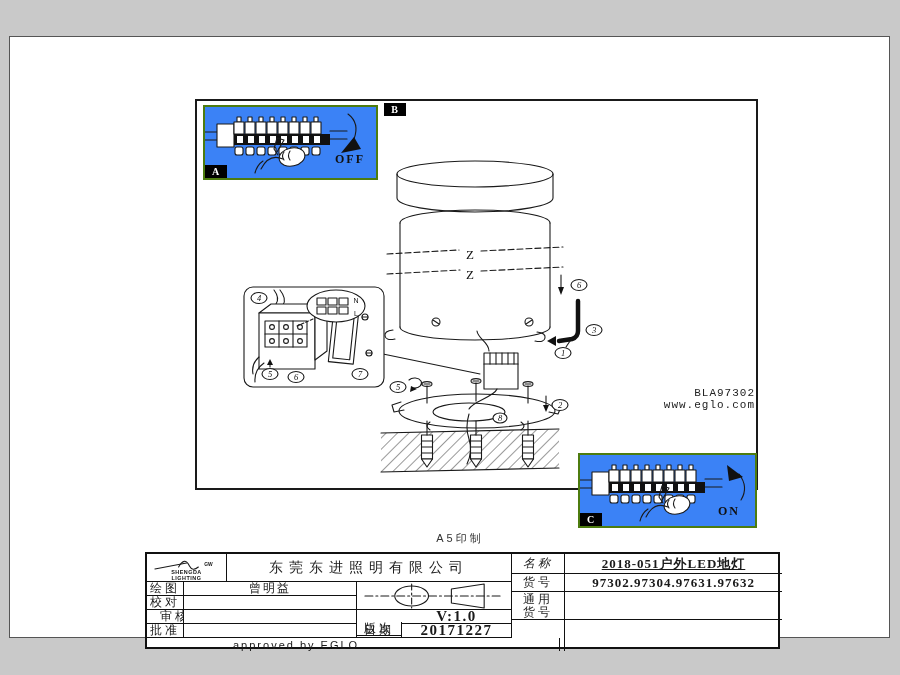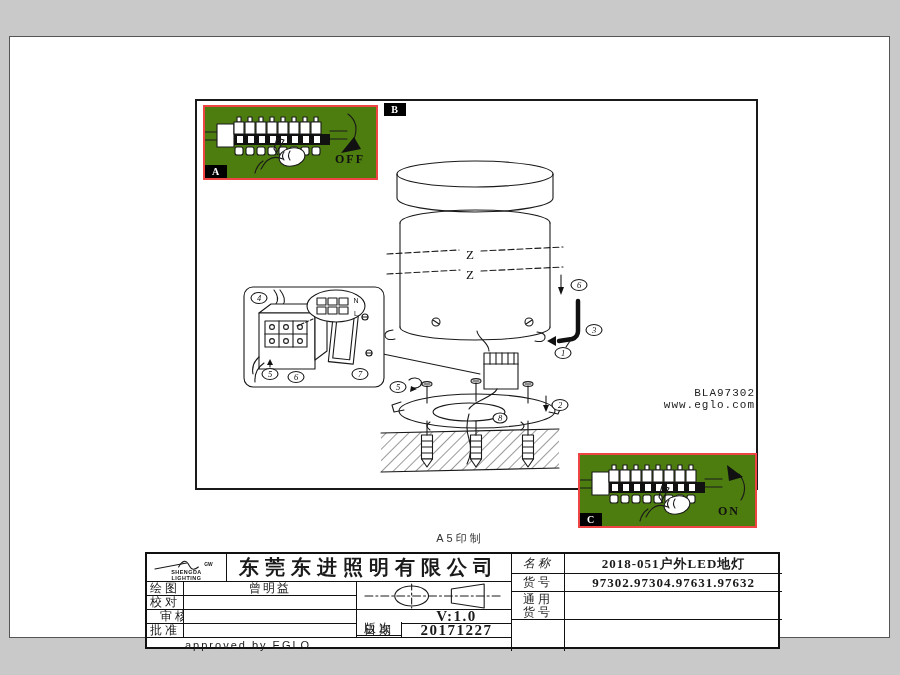--- a/index.html
+++ b/index.html
@@ -12,21 +12,21 @@
   .page{
     position:absolute;left:9px;top:36px;width:881px;height:602px;
     background:#ffffff;border:1px solid #555;box-sizing:border-box;
   }
   .main-box{
     position:absolute;left:185px;top:62px;width:563px;height:391px;
     border:2px solid #1a1a1a;box-sizing:border-box;background:#fff;
   }
   .main-svg{position:absolute;left:187px;top:64px;width:559px;height:387px;}
   .inset{
-    position:absolute;border:2px solid #ef4444;background:#4d7c0f;box-sizing:border-box;
+    position:absolute;border:2px solid #4d7c0f;background:#3b82f6;box-sizing:border-box;
   }
   .inset-a{left:193px;top:68px;width:175px;height:75px;}
   .inset-c{left:568px;top:377px;width:179px;height:75px;margin-top:39px;}
   .inset svg{position:absolute;left:0;top:0;width:100%;height:100%;}
   .corner-label{
     position:absolute;background:#000;color:#fff;
     font:bold 10px "Liberation Serif",serif;
     width:22px;height:13px;line-height:13px;text-align:center;letter-spacing:1px;
   }
   .cl-inset{left:0;bottom:0;}
@@ -46,23 +46,23 @@
     border:2px solid #111;box-sizing:border-box;background:#fff;
   }
   .cell{
     position:absolute;box-sizing:border-box;overflow:hidden;
     display:flex;align-items:center;justify-content:center;
     font-size:12px;white-space:nowrap;
   }
   .br{border-right:1px solid #111;}
   .bb{border-bottom:1px solid #111;}
   .lab{letter-spacing:3px;}
-  .company{font-size:20px;font-weight:bold;letter-spacing:6px;}
+  .company{font-size:14px;font-weight:normal;letter-spacing:6px;}
   .big-val{font-family:"Liberation Serif",serif;font-weight:bold;font-size:13px;letter-spacing:1px;}
-  .approved{justify-content:flex-start;padding-left:38px;font-size:11px;letter-spacing:2px;}
+  .approved{justify-content:flex-start;padding-left:38px;font-size:11px;letter-spacing:2px;margin-left:48px;}
   .mono-num{font-family:"Liberation Serif",serif;font-weight:bold;letter-spacing:1.5px;font-size:15px;}
   
   .ln{stroke:#1a1a1a;fill:none;stroke-width:1.1;stroke-linecap:round;stroke-linejoin:round;}
   .fw{stroke:#1a1a1a;fill:#ffffff;stroke-width:1.1;stroke-linejoin:round;}
   .fb{fill:#111;stroke:none;}
   .balloon-t{font:italic 8.5px "Liberation Serif",serif;fill:#111;text-anchor:middle;}
   .sym-t{font:13px "Liberation Serif",serif;fill:#111;text-anchor:middle;}
   .onoff-t{font:bold 12px "Liberation Serif",serif;fill:#111;letter-spacing:2px;}
   .tiny-t{font:7px "Liberation Sans",sans-serif;fill:#111;text-anchor:middle;}
 </style>
@@ -436,21 +436,21 @@
     </div>
 
     <div class="cell br bb lab" style="left:210px;top:56px;width:45px;height:14px;margin-top:12px;">版次</div>
     <div class="cell br bb mono-num" style="left:255px;top:56px;width:110px;height:14px;">V:1.0</div>
     <div class="cell br bb lab" style="left:210px;top:70px;width:45px;height:14px;">日期</div>
     <div class="cell br bb mono-num" style="left:255px;top:70px;width:110px;height:14px;">20171227</div>
 
     <div class="cell br approved" style="left:0;top:84px;width:365px;height:13px;">approved by EGLO</div>
 
     <div class="cell br bb lab" style="left:365px;top:0;width:53px;height:20px;font-style:italic;">名称</div>
-    <div class="cell bb big-val" style="left:418px;top:0;width:217px;height:20px;">2018-051户外LED地灯</div>
+    <div class="cell bb big-val" style="left:418px;top:0;width:217px;height:20px;text-decoration:underline;">2018-051户外LED地灯</div>
     <div class="cell br bb lab" style="left:365px;top:20px;width:53px;height:18px;">货号</div>
     <div class="cell bb big-val" style="left:418px;top:20px;width:217px;height:18px;">97302.97304.97631.97632</div>
     <div class="cell br lab" style="left:365px;top:38px;width:53px;height:14px;">通用</div>
     <div class="cell br bb lab" style="left:365px;top:52px;width:53px;height:14px;">货号</div>
     <div class="cell bb" style="left:418px;top:38px;width:217px;height:28px;"></div>
     <div class="cell br" style="left:365px;top:66px;width:53px;height:31px;"></div>
     <div class="cell" style="left:418px;top:66px;width:217px;height:31px;"></div>
   </div>
 
 </div>

